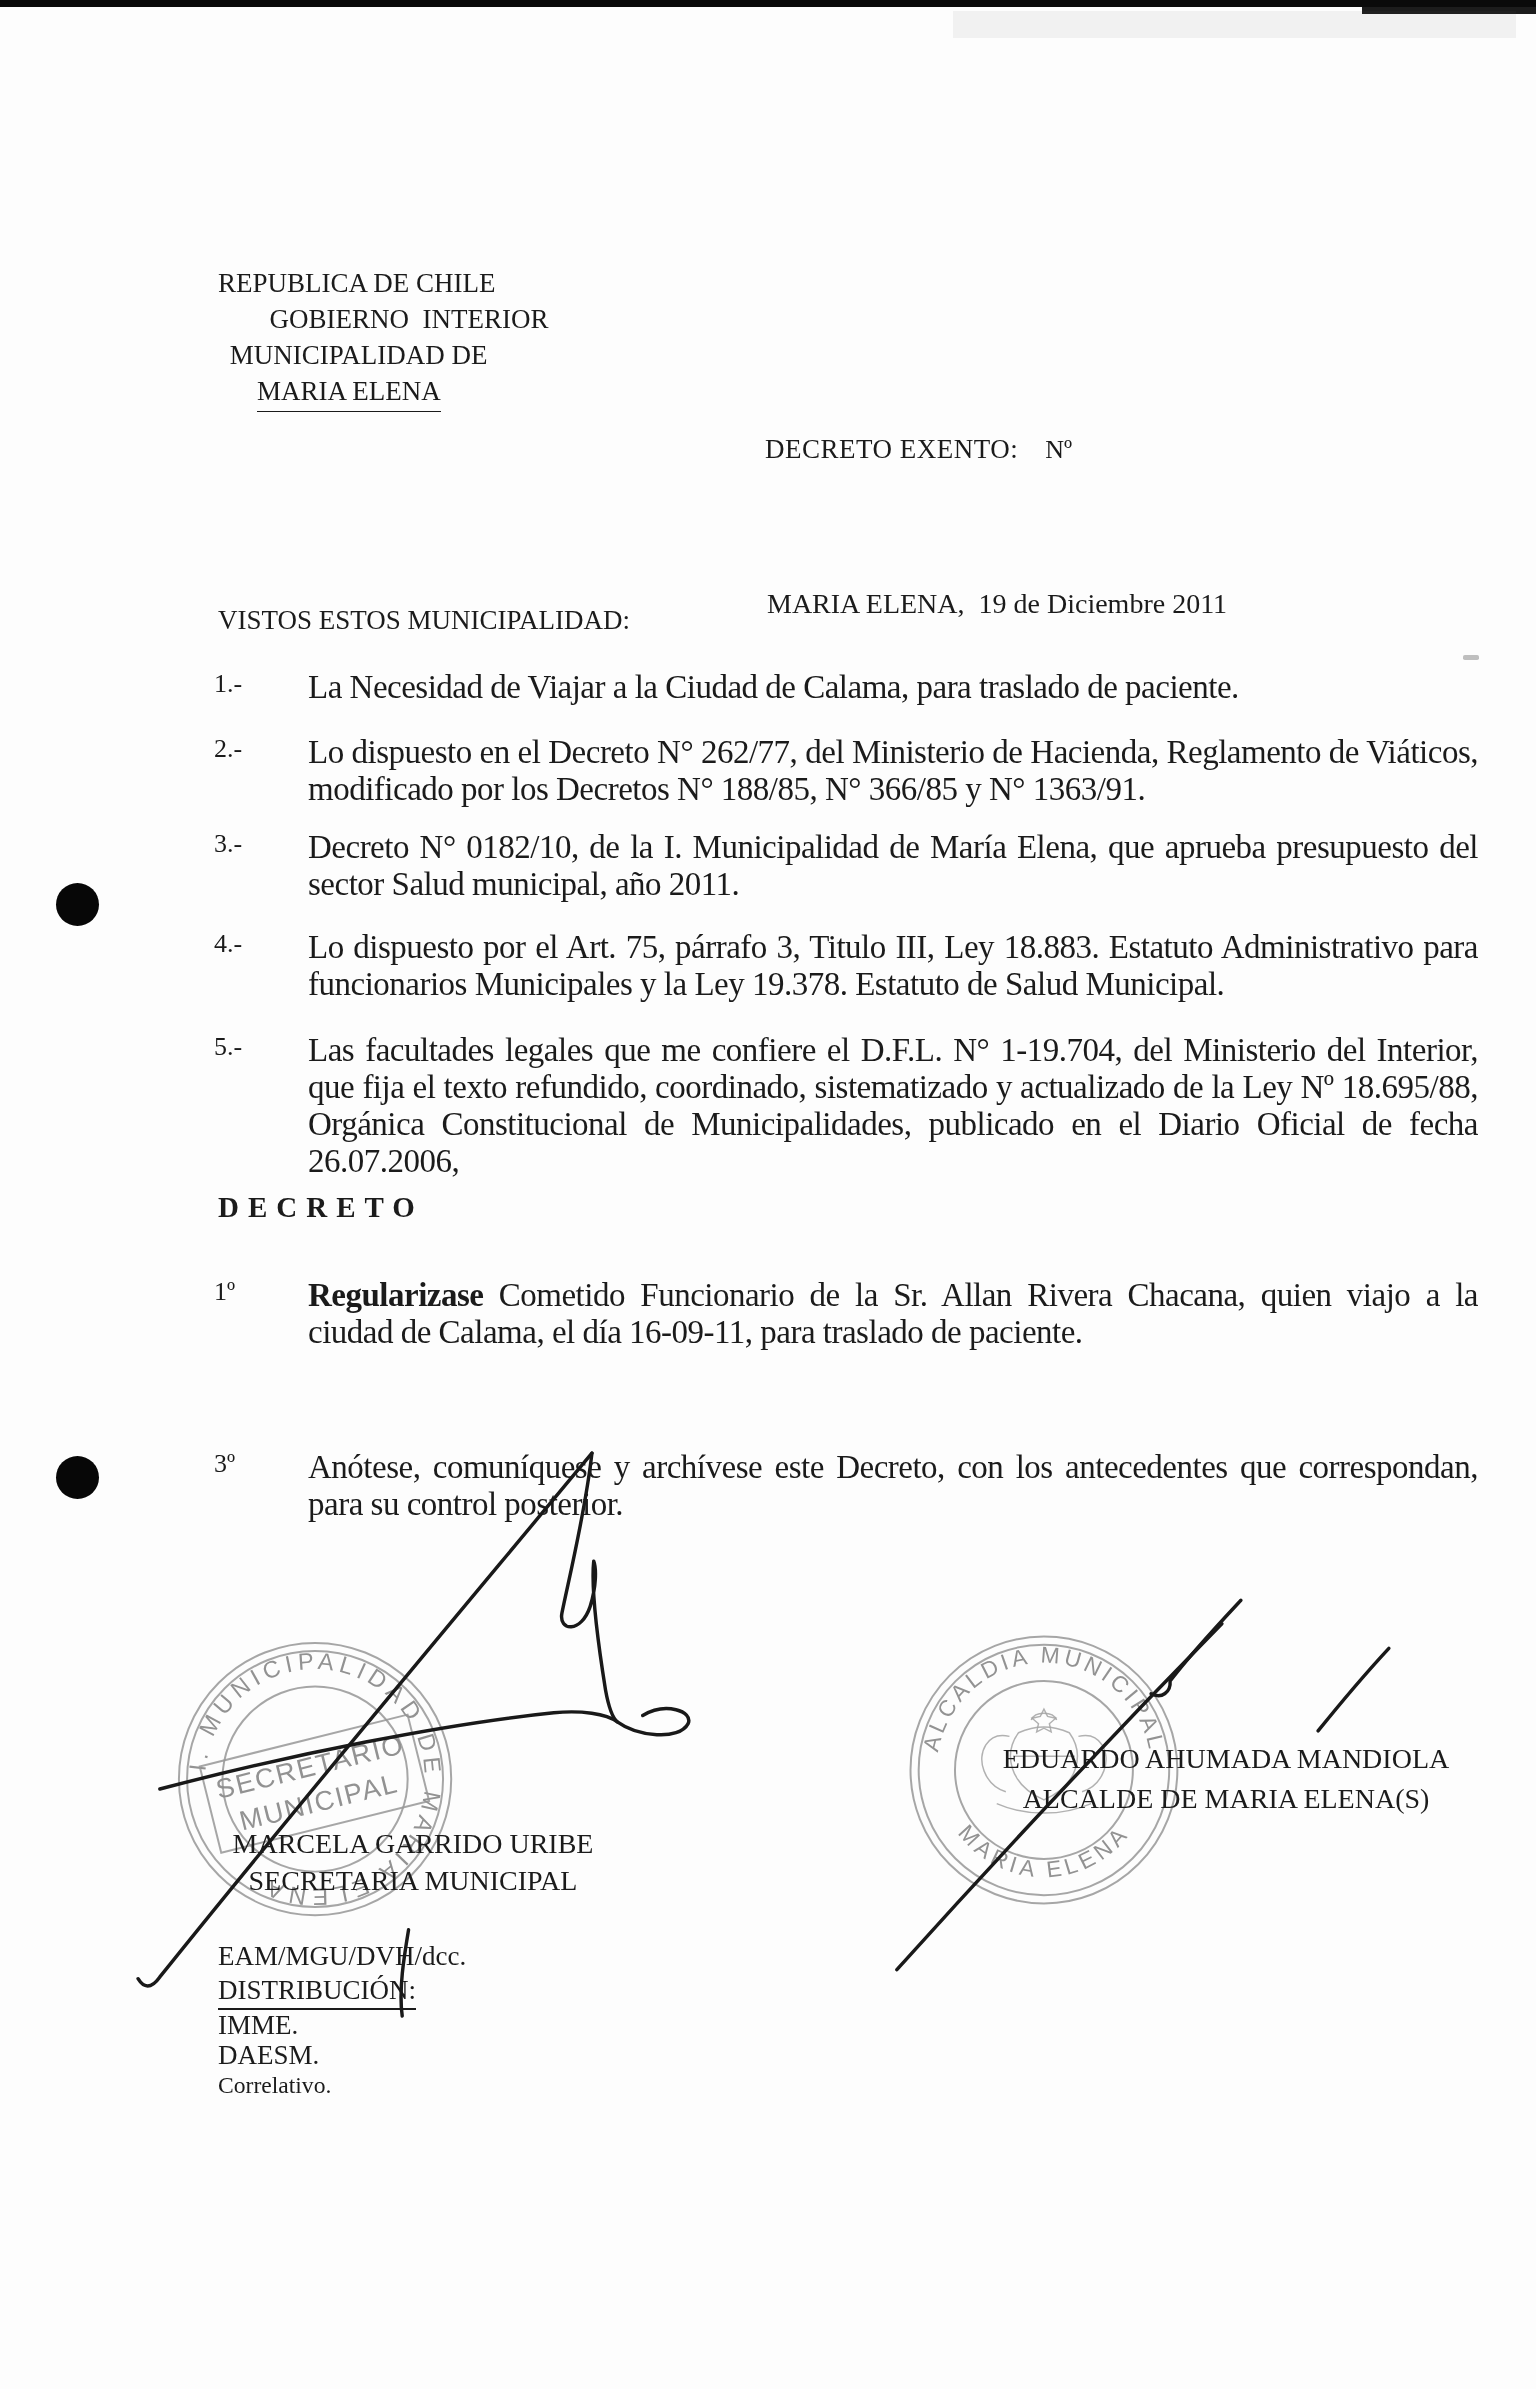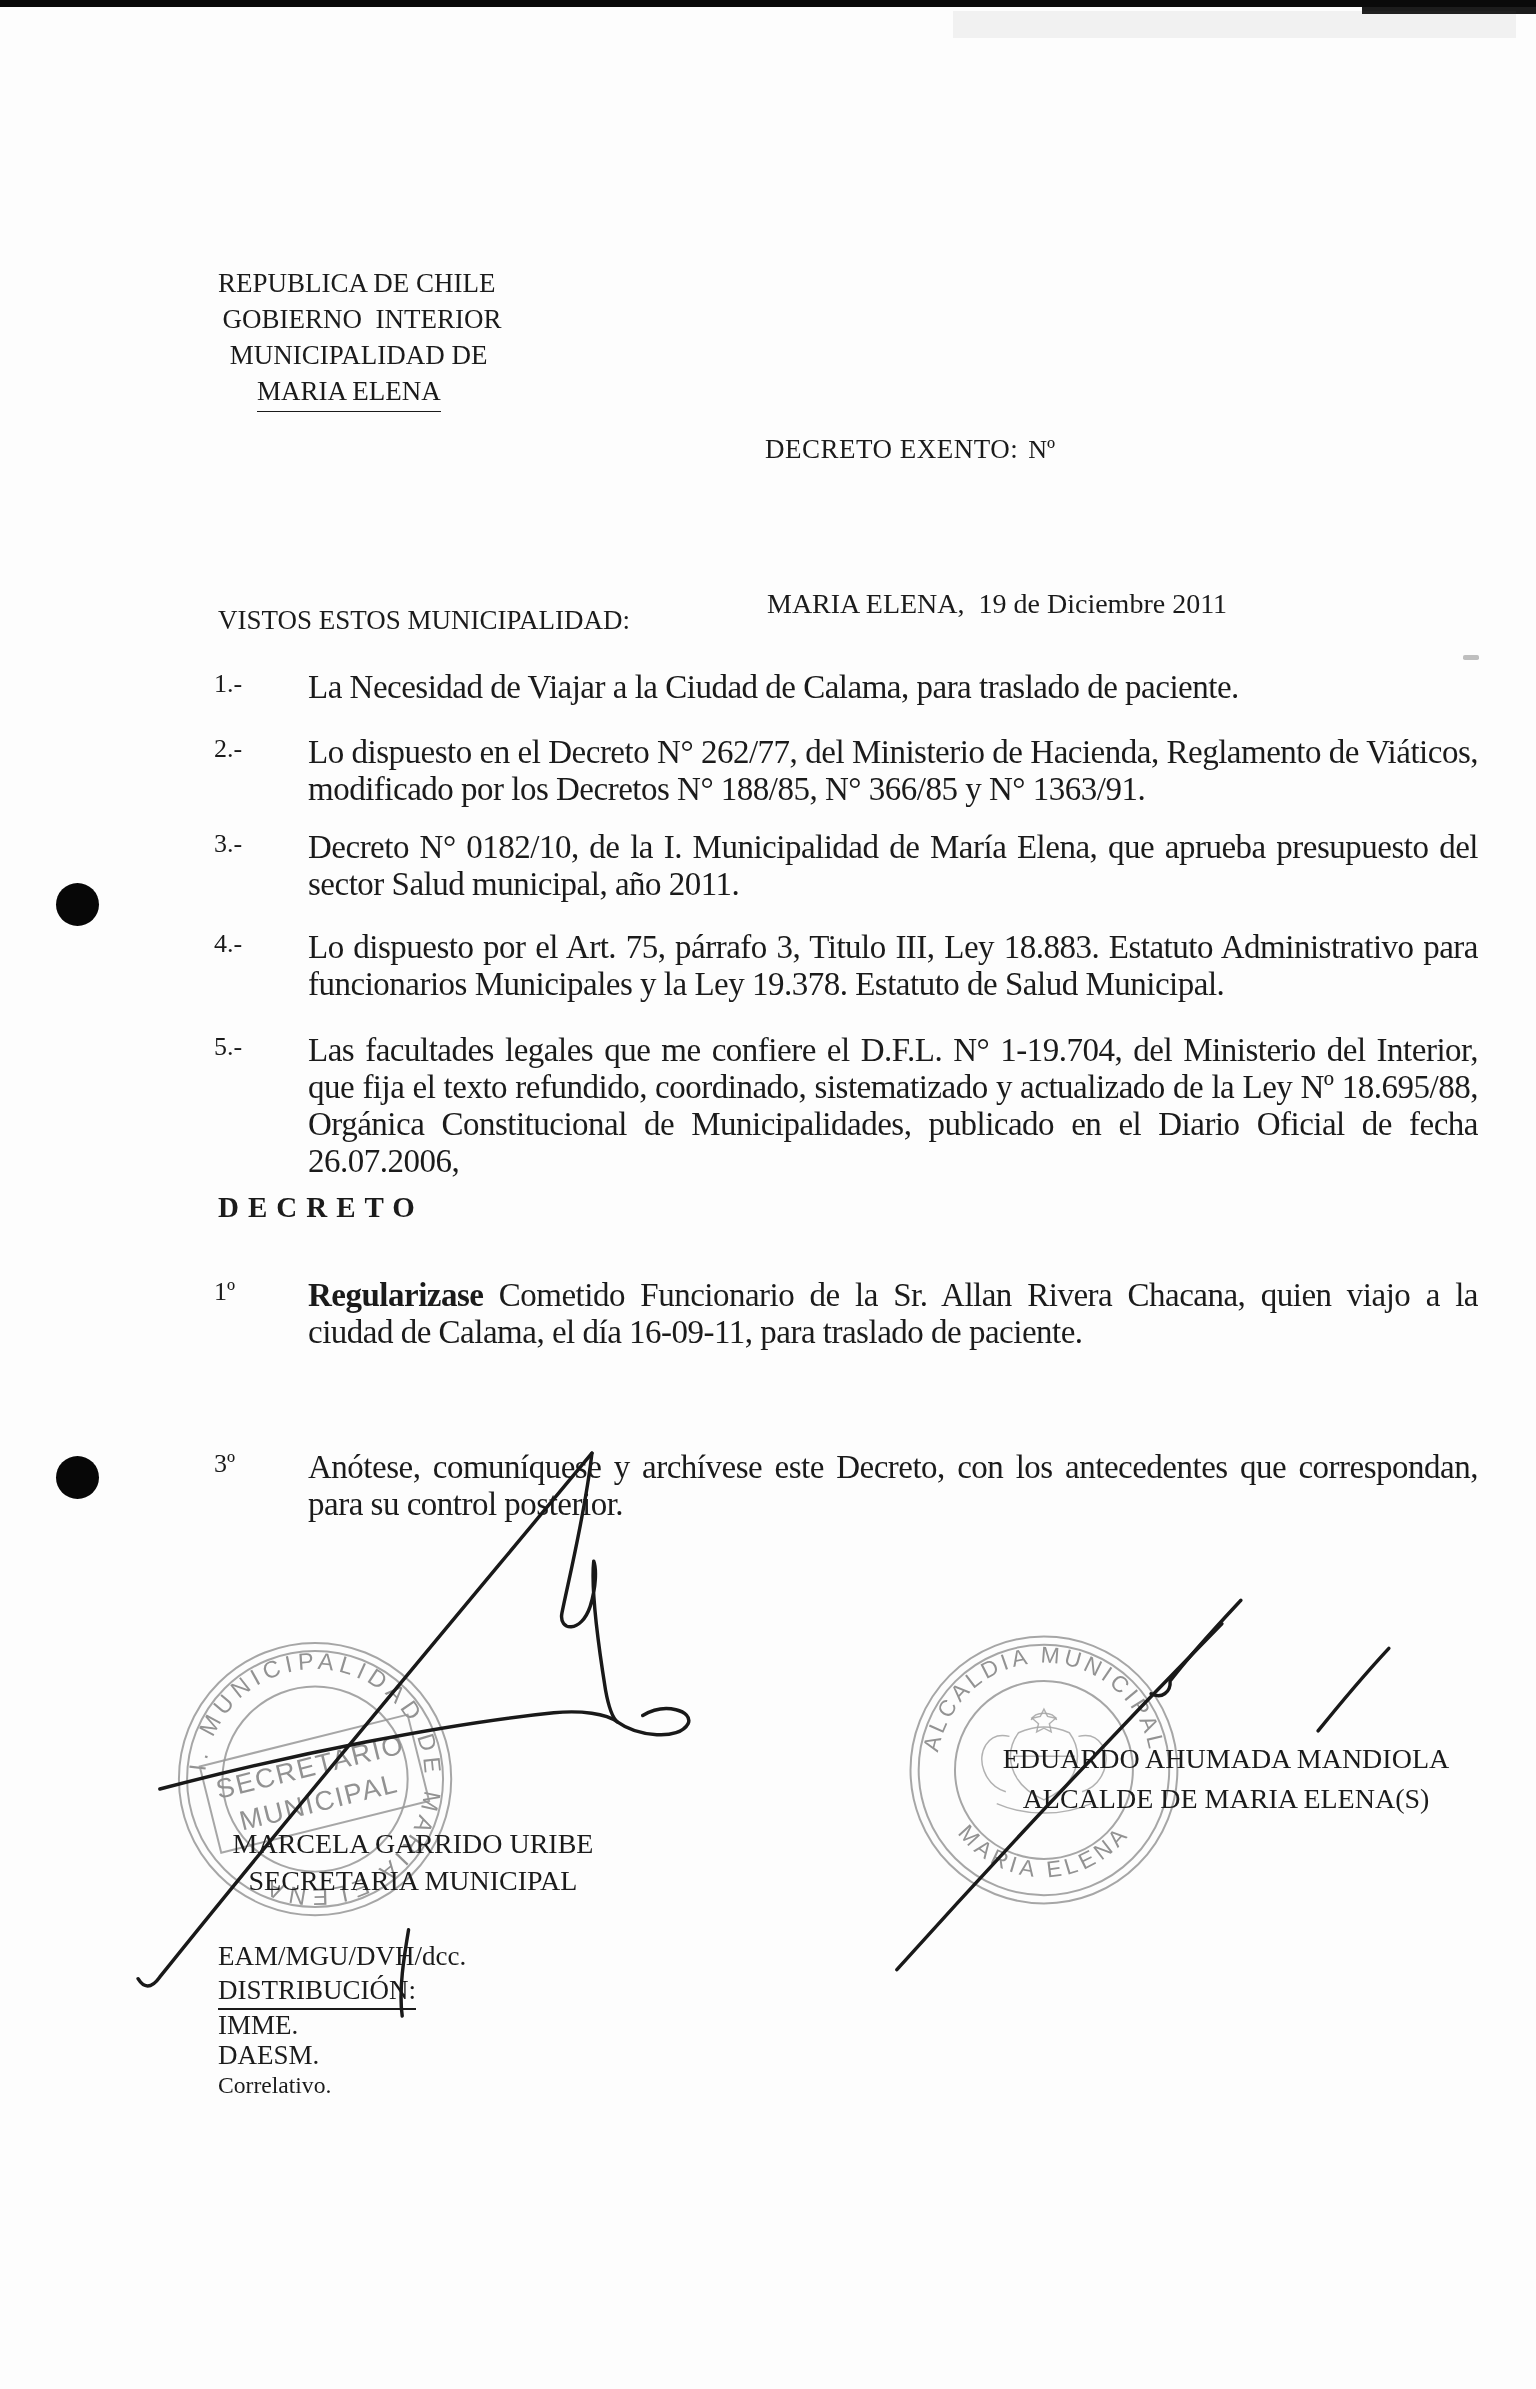--- a/index.html
+++ b/index.html
@@ -14,27 +14,27 @@
   
   .top-edge-bar{position:absolute;left:0;top:0;width:1536px;height:7.3px;background:#0a0a0a;}
   .top-edge-bar-right{position:absolute;left:1362px;top:7.3px;width:174px;height:6.4px;background:#1c1c1c;}
   .top-right-smudge{position:absolute;left:953px;top:11px;width:563px;height:27px;background:rgba(90,90,90,0.07);}
   .speck{position:absolute;background:#bfbfbf;border-radius:1.8px;}
   .hole-dot{position:absolute;width:43px;height:43px;border-radius:50%;background:#070707;}
   
   .abs{position:absolute;}
   .letterhead{left:218px;top:265px;font-size:27px;line-height:36px;}
   .letterhead .lh-line{white-space:pre;}
-  .lh-2{padding-left:4.5px;}
+  .lh-2{padding-left:4.5px;margin-left:47px;}
   .lh-3{padding-left:11.8px;}
   .lh-4{padding-left:39px;}
   .lh-underline{display:inline-block;border-bottom:1.8px solid #1b1b1b;padding-bottom:1.8px;}
   .decree-row{left:765px;top:434px;display:flex;align-items:baseline;}
   .decree-label{font-size:27px;letter-spacing:0.5px;}
-  .decree-prefix{font-size:26px;margin-left:10px;}
+  .decree-prefix{font-size:26px;margin-left:27px;}
   .decree-number{font-size:90px;line-height:1;margin-left:16.3px;letter-spacing:1.8px;}
   .place-date{left:767px;top:588px;font-size:28px;white-space:pre;}
   .vistos-heading{left:218px;top:605px;font-size:27px;}
   .item{position:absolute;left:214px;width:1264px;}
   .item .num{position:absolute;left:0;top:0;font-size:26px;}
   .item .txt{margin-left:94px;text-align:justify;font-size:33px;line-height:37px;letter-spacing:-0.5px;}
   .lead{font-weight:bold;}
   .decreto-heading{left:218px;top:1191px;font-size:29px;font-weight:bold;letter-spacing:9px;}
   .sig-left{left:204px;top:1825px;width:418px;text-align:center;font-size:28px;line-height:37px;}
   .sig-right{left:990px;top:1739px;width:472px;text-align:center;font-size:28px;line-height:40px;}

